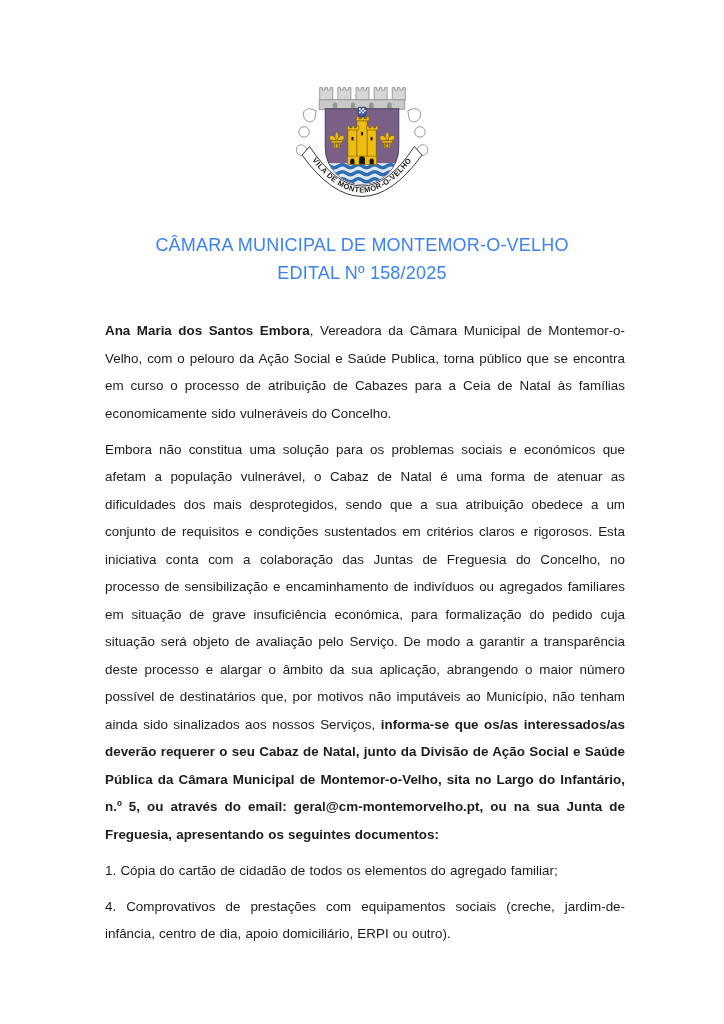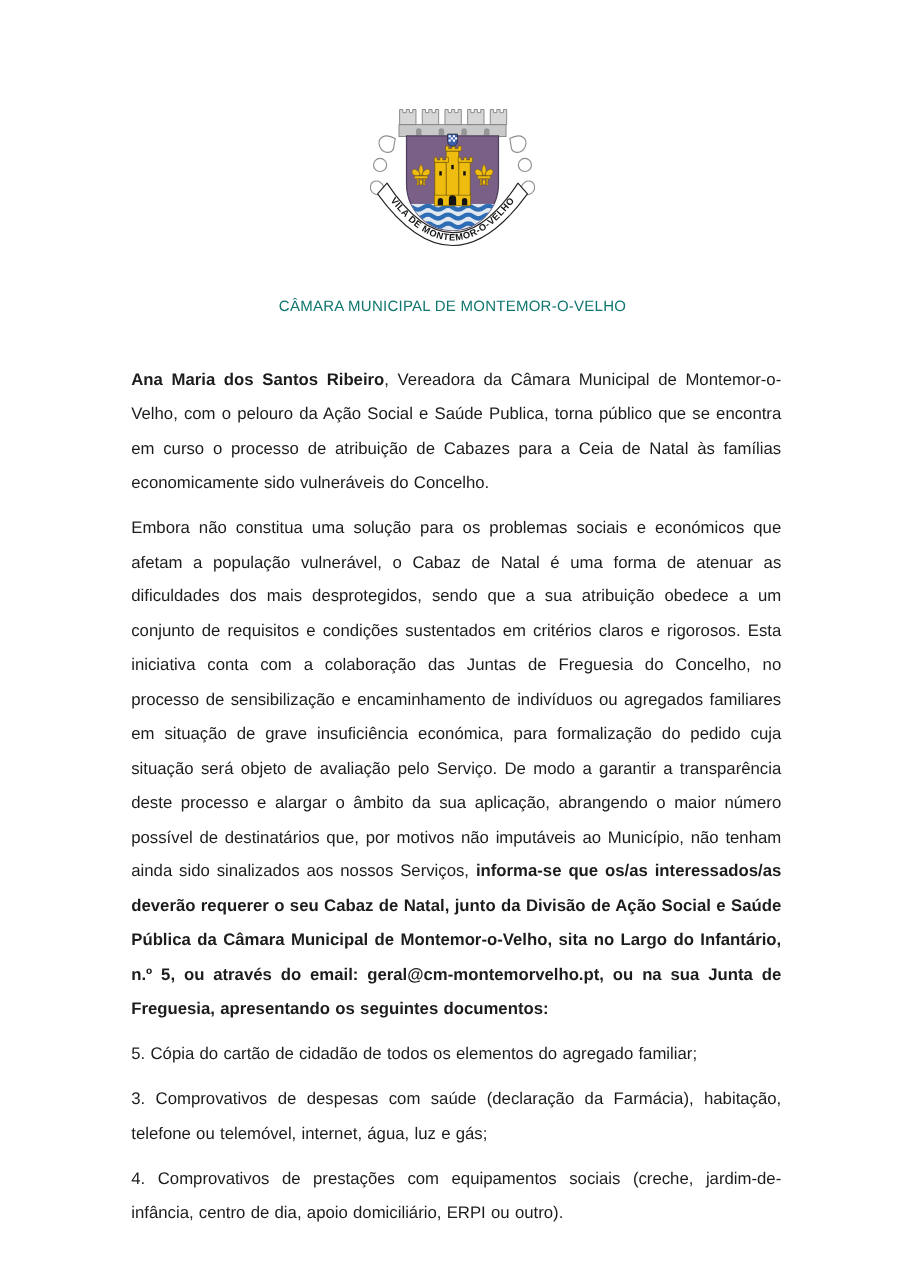--- a/index.html
+++ b/index.html
@@ -16,24 +16,24 @@
     padding-top:84px;
     display:flex;
     justify-content:center;
   }
   .title-block{
     margin-top:34px;
     text-align:center;
   }
   .title-block p{
     margin:0;
-    font-size:12px;
+    font-size:18px;
     line-height:27.5px;
     letter-spacing:0.2px;
-    color:#0f766e;
+    color:#3b82f6;
   }
   .doc-body{
     margin:30px 99px 0 105px;
     font-size:13.4px;
     line-height:27.5px;
     text-align:justify;
     color:#1c1c1c;
   }
   .doc-body p{
     margin:0 0 8.5px 0;
@@ -153,23 +153,23 @@
         <path id="ribbonTextPath" d="M10,67 Q65.5,147 121,67" fill="none"></path>
         <text class="ribbon-label">
           <textPath href="#ribbonTextPath" startOffset="50%" text-anchor="middle">VILA DE MONTEMOR-O-VELHO</textPath>
         </text>
       </g>
     </svg>
   </div>
 
   <div class="title-block">
     <p>CÂMARA MUNICIPAL DE MONTEMOR-O-VELHO</p>
+    <p>EDITAL Nº 158/2025</p>
   </div>
 
   <div class="doc-body">
-      <p><span class="b">Ana Maria dos Santos Ribeiro</span><span>, Vereadora da Câmara Municipal de Montemor-o-Velho, com o pelouro da Ação Social e Saúde Publica, torna público que se encontra em curso o processo de atribuição de Cabazes para a Ceia de Natal às famílias economicamente sido vulneráveis do Concelho.</span></p>
+      <p><span class="b">Ana Maria dos Santos Embora</span><span>, Vereadora da Câmara Municipal de Montemor-o-Velho, com o pelouro da Ação Social e Saúde Publica, torna público que se encontra em curso o processo de atribuição de Cabazes para a Ceia de Natal às famílias economicamente sido vulneráveis do Concelho.</span></p>
       <p><span>Embora não constitua uma solução para os problemas sociais e económicos que afetam a população vulnerável, o Cabaz de Natal é uma forma de atenuar as dificuldades dos mais desprotegidos, sendo que a sua atribuição obedece a um conjunto de requisitos e condições sustentados em critérios claros e rigorosos. Esta iniciativa conta com a colaboração das Juntas de Freguesia do Concelho, no processo de sensibilização e encaminhamento de indivíduos ou agregados familiares em situação de grave insuficiência económica, para formalização do pedido cuja situação será objeto de avaliação pelo Serviço. De modo a garantir a transparência deste processo e alargar o âmbito da sua aplicação, abrangendo o maior número possível de destinatários que, por motivos não imputáveis ao Município, não tenham ainda sido sinalizados aos nossos Serviços, </span><span class="b">informa-se que os/as interessados/as deverão requerer o seu Cabaz de Natal, junto da Divisão de Ação Social e Saúde Pública da Câmara Municipal de Montemor-o-Velho, sita no Largo do Infantário, n.º 5, ou através do email: </span><span class="b i">geral@cm-montemorvelho.pt</span><span class="b">, ou na sua Junta de Freguesia, apresentando os seguintes documentos:</span></p>
-      <p><span>5. Cópia do cartão de cidadão de todos os elementos do agregado familiar;</span></p>
-      <p><span>3. Comprovativos de despesas com saúde (declaração da Farmácia), habitação, telefone ou telemóvel, internet, água, luz e gás;</span></p>
+      <p><span>1. Cópia do cartão de cidadão de todos os elementos do agregado familiar;</span></p>
       <p><span>4. Comprovativos de prestações com equipamentos sociais (creche, jardim-de-infância, centro de dia, apoio domiciliário, ERPI ou outro).</span></p>
     </div>
 
 </div>
 
 </body></html>

